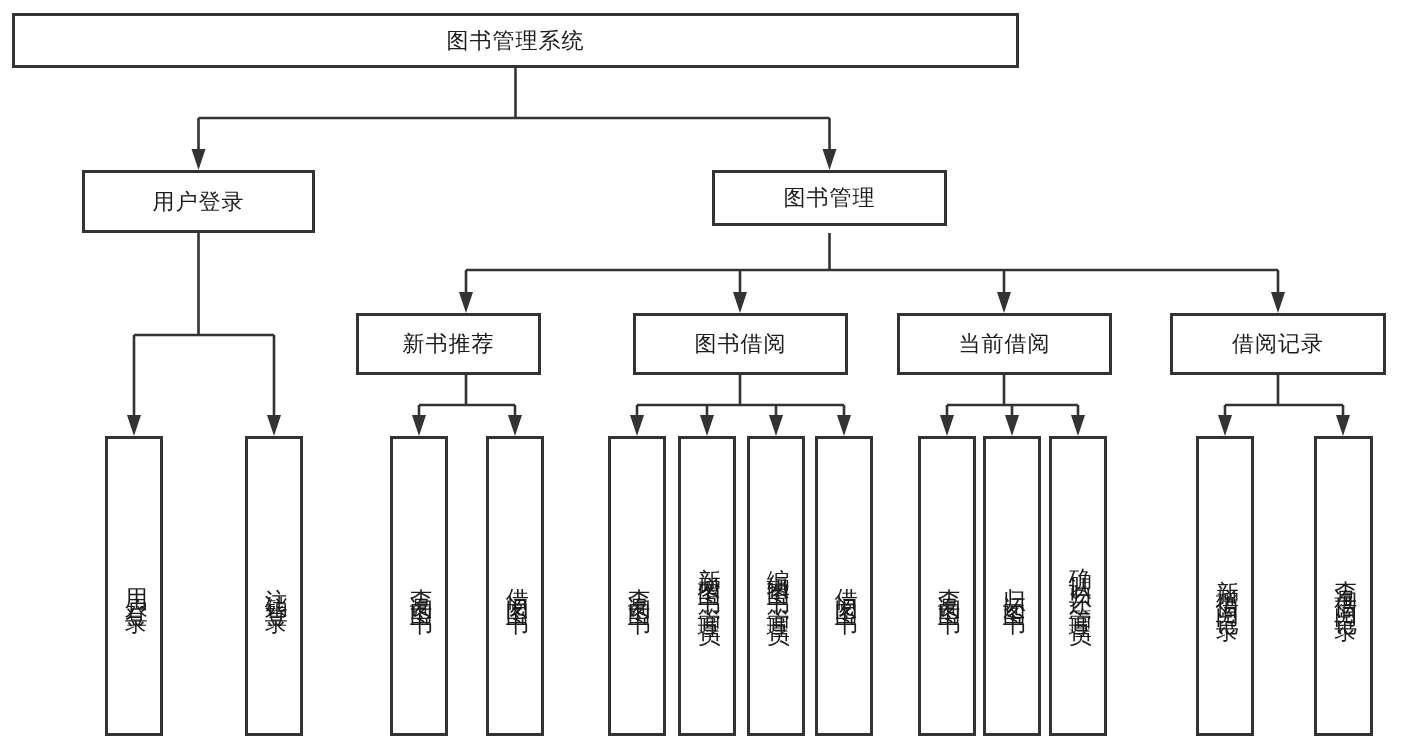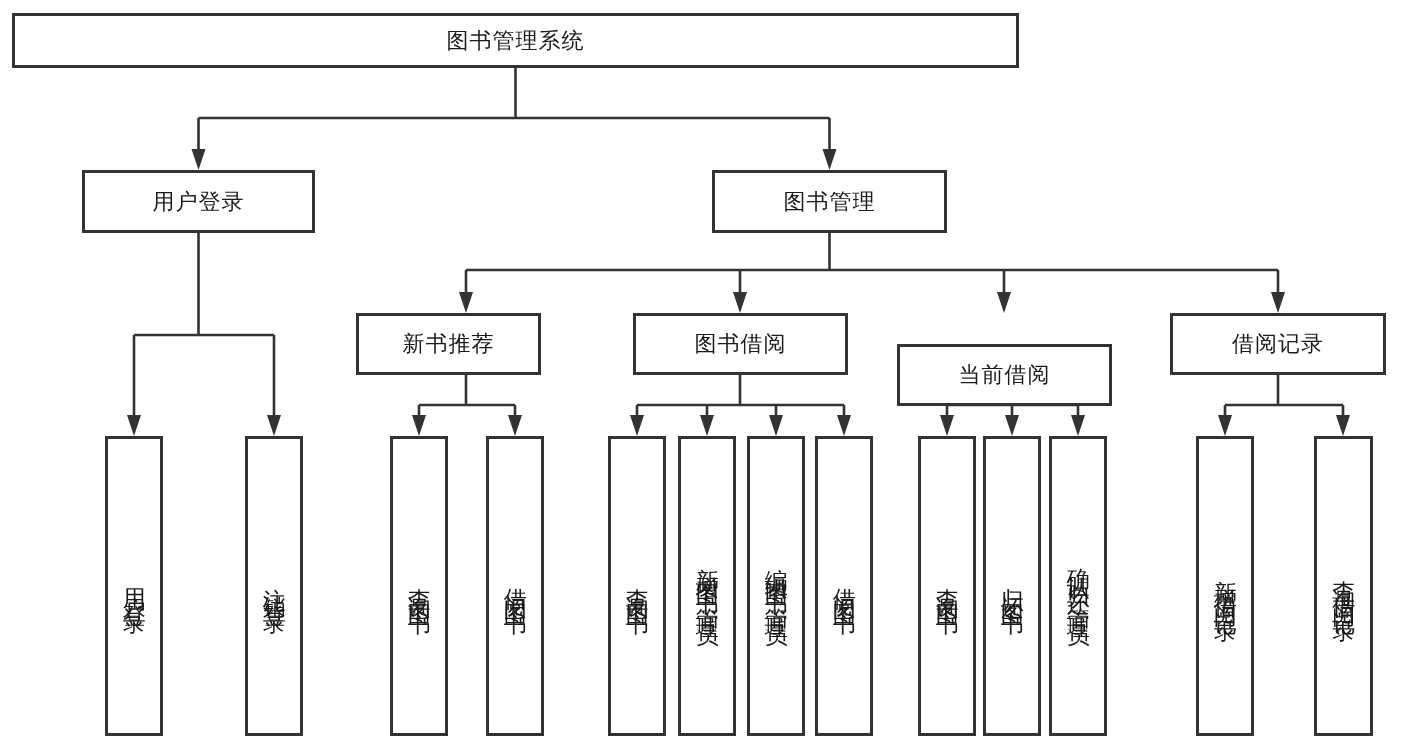--- a/index.html
+++ b/index.html
@@ -2,21 +2,21 @@
 <html style="--line: #333333; --text: #1b1b1b; --watermark: #c7c7c7; --bg: #ffffff;"><head>
 <meta charset="utf-8">
 <style>
   :root{
     --line:#333333; --text:#1b1b1b; --watermark:#c7c7c7; --bg:#ffffff;
   }
   html,body{margin:0;padding:0;background:var(--bg);}
   .stage{
     position:relative; width:1405px; height:747px; overflow:hidden;
     background:var(--bg);
-    font-family:Liberation Serif, serif;
+    font-family:Liberation Mono, monospace;
     color:var(--text);
   }
   .connectors{position:absolute;left:0;top:0;width:1405px;height:747px;}
   .box{
     position:absolute; box-sizing:border-box;
     border:3px solid var(--line); background:var(--bg);
     display:flex; align-items:center; justify-content:center;
     font-size:22px; letter-spacing:1px; color:var(--text);
     z-index:2;
   }
@@ -58,31 +58,31 @@
          M1218 415 L1232 415 L1225 436 Z M1336 415 L1350 415 L1343 436 Z"></path>
   </svg>
 
   <div class="box" style="left:12px;top:13px;width:1007px;height:55px;">
     <span>图书管理系统</span>
   </div>
 
   <div class="box" style="left:82px;top:170px;width:233px;height:63px;">
     <span>用户登录</span>
   </div>
-  <div class="box" style="left:712px;top:170px;width:235px;height:63px;">
+  <div class="box" style="left:712px;top:170px;width:235px;height:56px;">
     <span>图书管理</span>
   </div>
 
   <div class="box" style="left:356px;top:313px;width:185px;height:62px;">
     <span>新书推荐</span>
   </div>
   <div class="box" style="left:633px;top:313px;width:215px;height:62px;text-align:right;">
     <span>图书借阅</span>
   </div>
-  <div class="box" style="left:897px;top:313px;width:215px;height:62px;margin-top:31px;">
+  <div class="box" style="left:897px;top:313px;width:215px;height:62px;">
     <span>当前借阅</span>
   </div>
   <div class="box" style="left:1170px;top:313px;width:216px;height:62px;">
     <span>借阅记录</span>
   </div>
 
   <div class="box leaf" style="left:105px;top:436px;width:58px;height:300px;">
     <span class="vtext">用户登录</span>
   </div>
   <div class="box leaf" style="left:245px;top:436px;width:58px;height:300px;">

